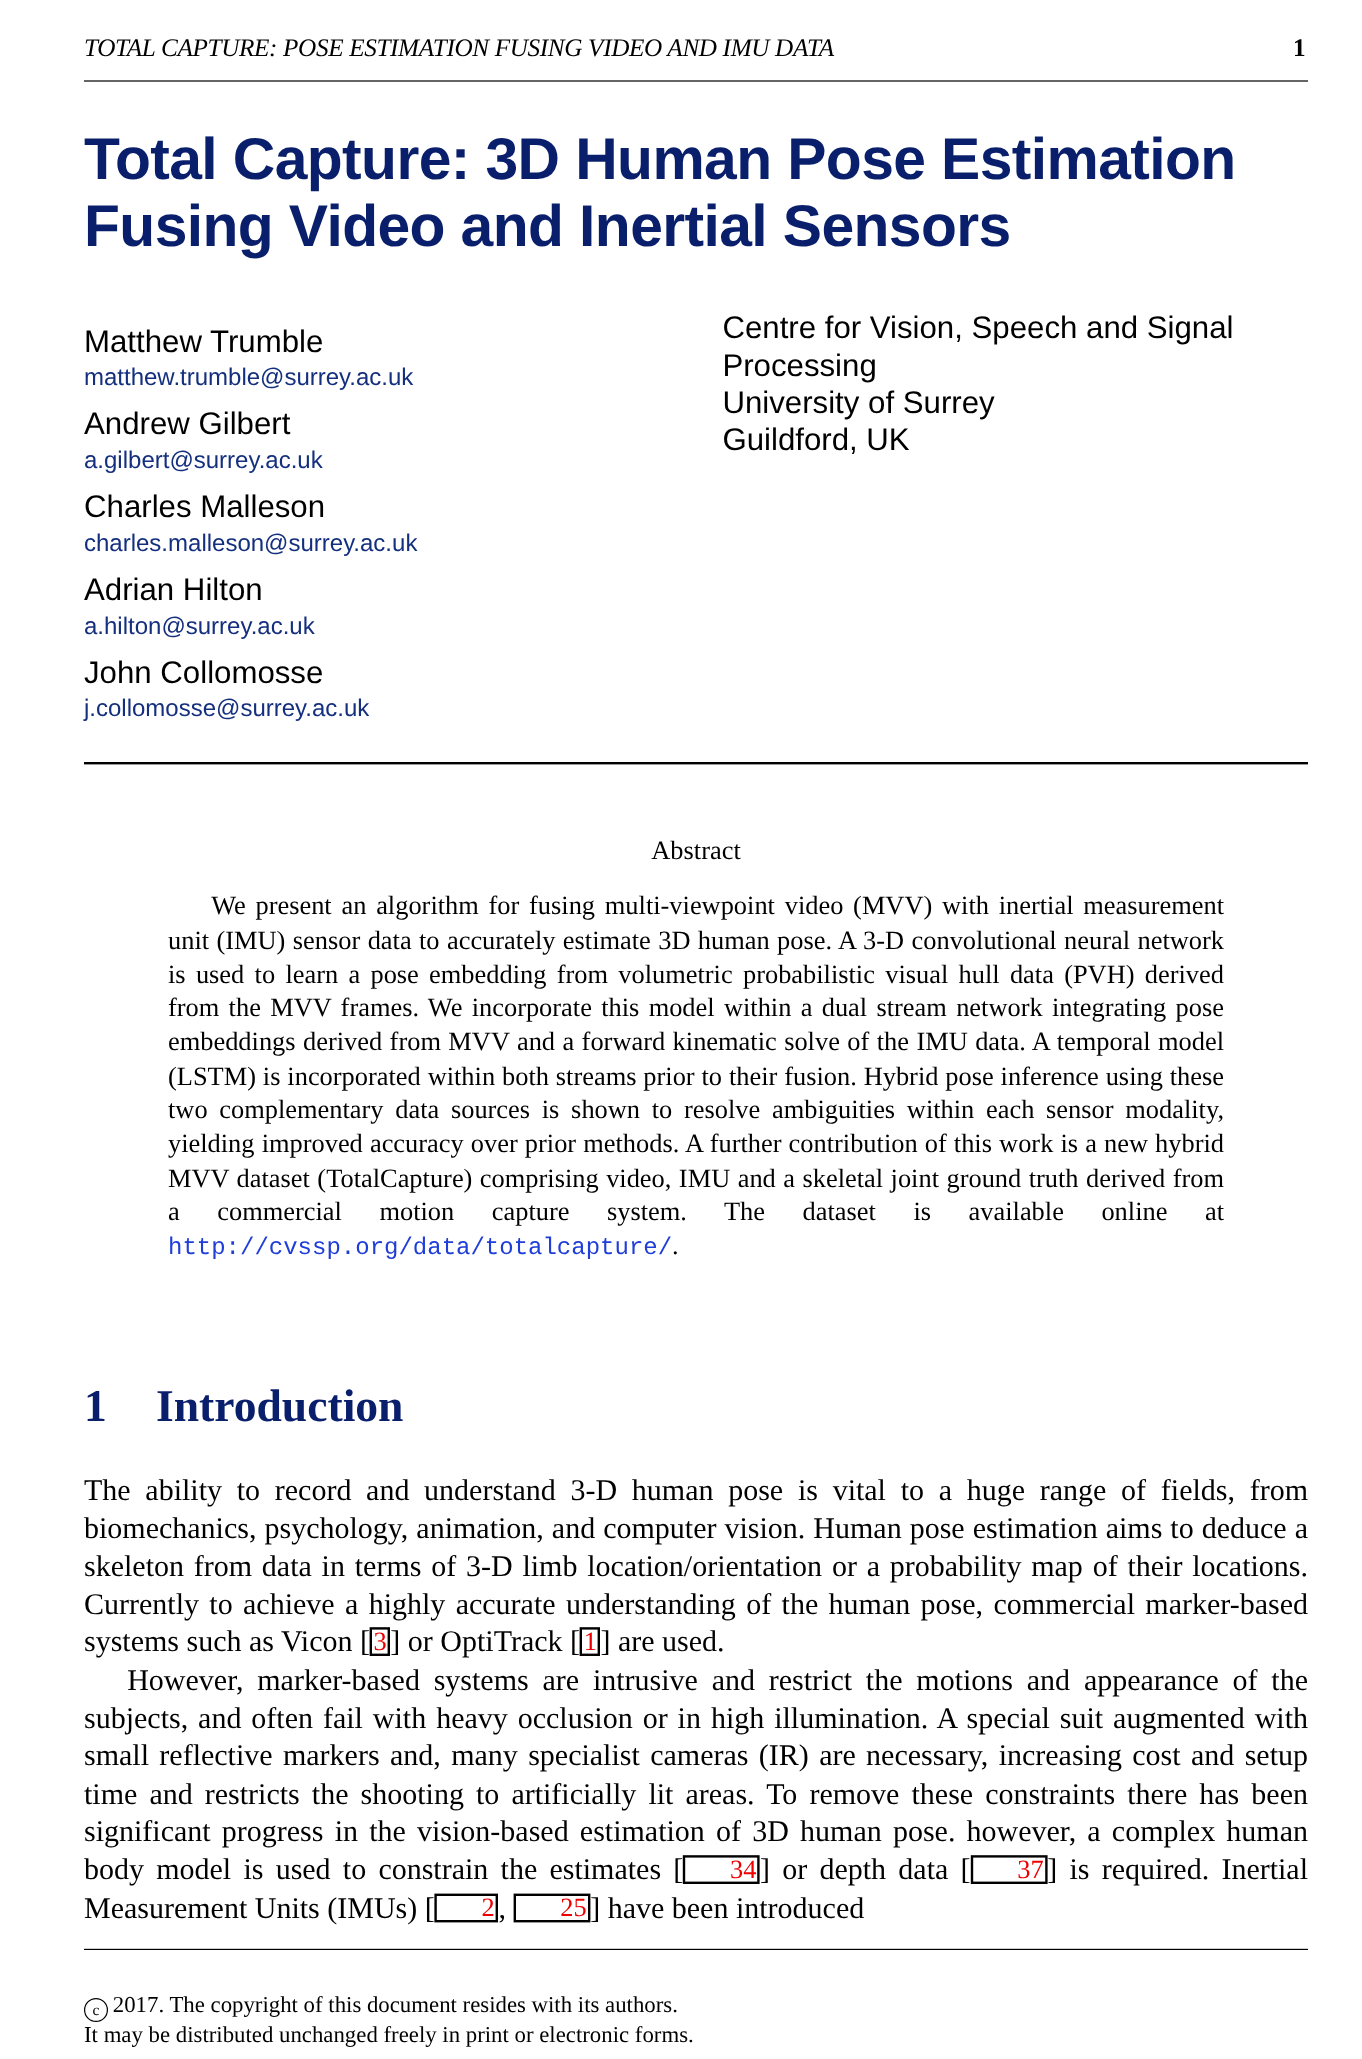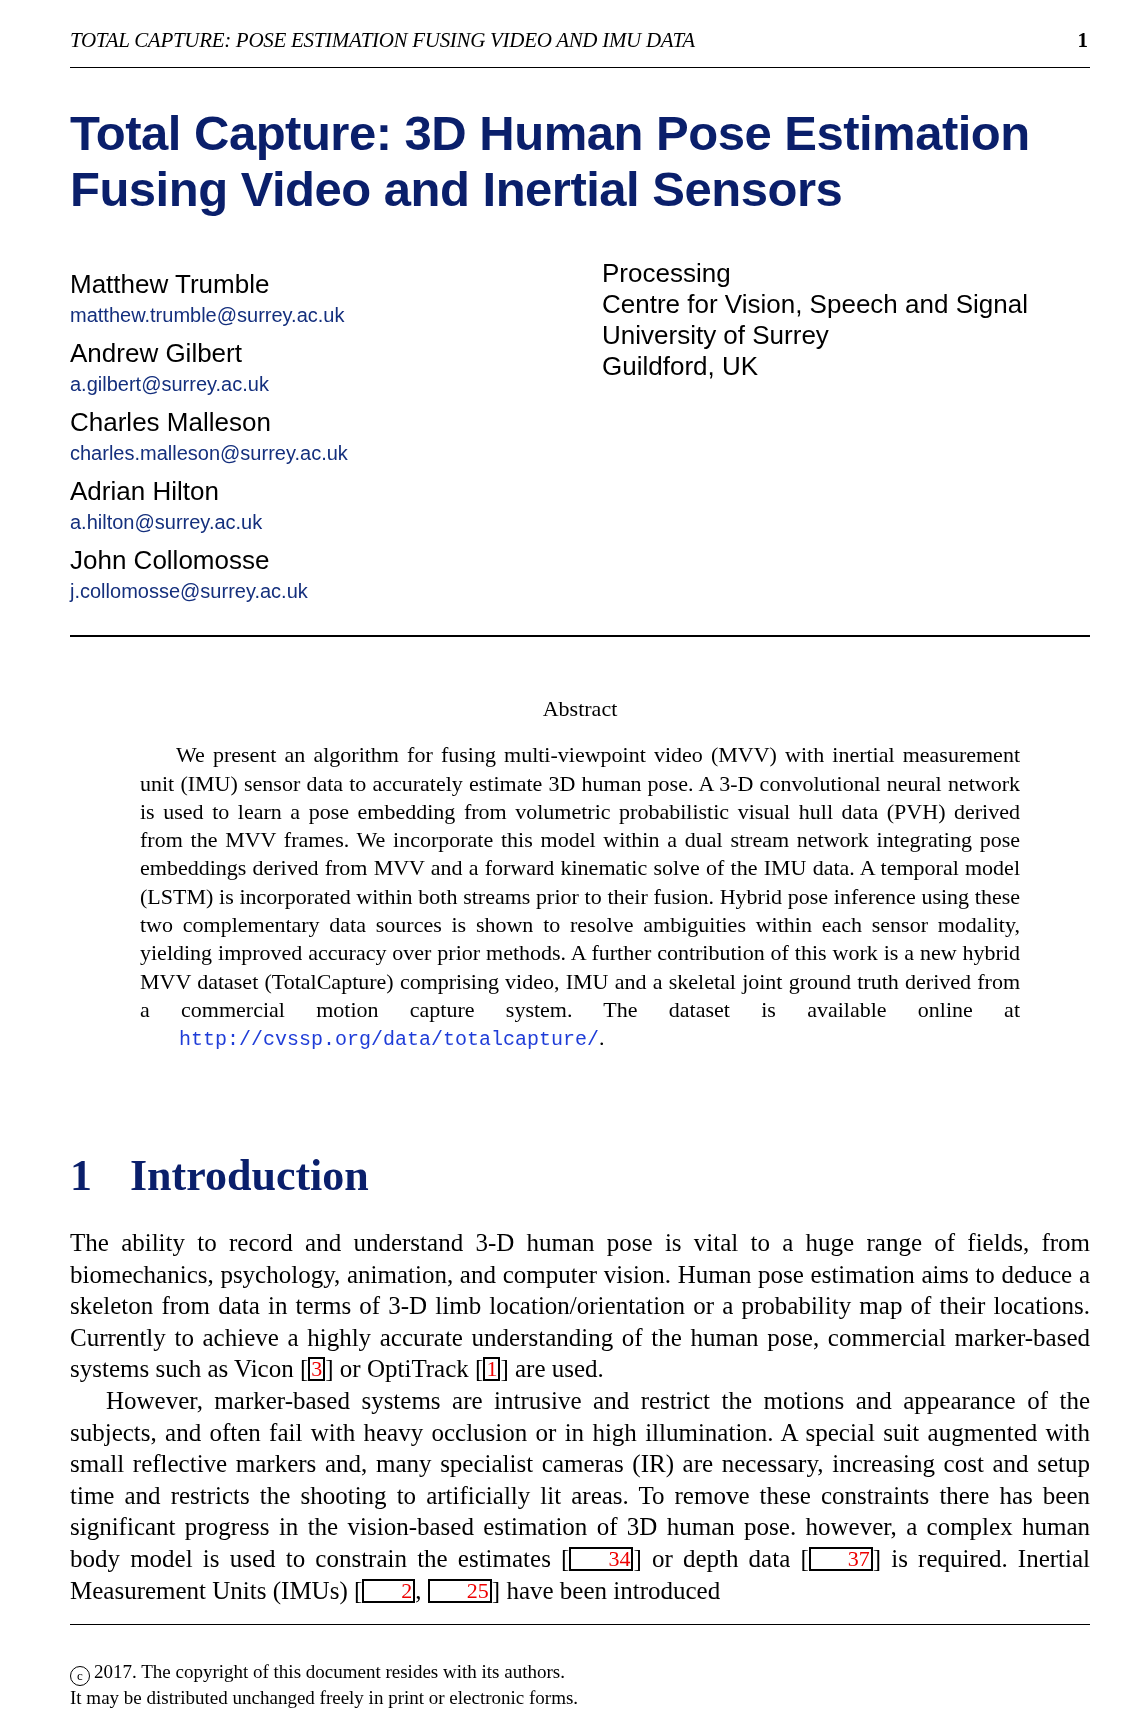--- a/index.html
+++ b/index.html
@@ -24,24 +24,24 @@
   .affiliation { position: absolute; top: 258px; left: 532px; width: 480px;
     font-family: "Liberation Sans", sans-serif; font-size: 26px; line-height: 31px; color: #000; }
   .affiliation div { white-space: nowrap; }
 
   .rule-mid { position: absolute; top: 635px; left: 0; width: 1020px; border-top: 2px solid #000; }
 
   .abstract { position: absolute; top: 695px; left: 70px; width: 880px;
     font-family: "Liberation Serif", serif; font-size: 22px; line-height: 28.3px; }
   .abstract .abs-title { text-align: center; font-weight: normal; font-size: 22px; margin-bottom: 18px; }
   .abstract p { margin: 0; text-align: justify; text-indent: 36px; }
-  .abstract .url { font-family: "Liberation Mono", monospace; color: #1f3dd8; font-size: 20px; text-decoration: none; margin-left: 39px; }
+  .abstract .url { font-family: "Liberation Mono", monospace; color: #1f3dd8; font-size: 20px; text-decoration: none; }
 
   .section-heading { position: absolute; top: 1150px; left: 0; font-family: "Liberation Serif", serif;
-    font-weight: bold; font-size: 44px; color: #0a1f6b; }
+    font-weight: bold; font-size: 38px; color: #0a1f6b; }
   .section-heading .num { display: inline-block; width: 60px; }
 
   .body-text { position: absolute; top: 1227px; left: 0; width: 1020px;
     font-family: "Liberation Serif", serif; font-size: 25px; line-height: 31.6px; text-align: justify; }
   .body-text p { margin: 0; }
   .body-text p.indent { text-indent: 36px; }
   .cite { display: inline-block; border: 2px solid #000; color: #e00; line-height: 20px; padding: 0 1px;
     font-size: 22px; vertical-align: 1px; }
 
   .rule-foot { position: absolute; top: 1624px; left: 0; width: 1020px; border-top: 1.5px solid #000; }
@@ -83,22 +83,22 @@
       <div class="name">Adrian Hilton</div>
       <a class="email">a.hilton@surrey.ac.uk</a>
     </div>
     <div class="author">
       <div class="name">John Collomosse</div>
       <a class="email">j.collomosse@surrey.ac.uk</a>
     </div>
   </div>
 
   <div class="affiliation">
+    <div>Centre for Vision, Speech and Signal</div>
     <div>Processing</div>
-    <div>Centre for Vision, Speech and Signal</div>
     <div>University of Surrey</div>
     <div>Guildford, UK</div>
   </div>
 
   <div class="rule-mid"></div>
 
   <div class="abstract">
     <div class="abs-title">Abstract</div>
     <p><span>We present an algorithm for fusing multi-viewpoint video (MVV) with inertial measurement unit (IMU) sensor data to accurately estimate 3D human pose. A 3-D convolutional neural network is used to learn a pose embedding from volumetric probabilistic visual hull data (PVH) derived from the MVV frames. We incorporate this model within a dual stream network integrating pose embeddings derived from MVV and a forward kinematic solve of the IMU data. A temporal model (LSTM) is incorporated within both streams prior to their fusion. Hybrid pose inference using these two complementary data sources is shown to resolve ambiguities within each sensor modality, yielding improved accuracy over prior methods. A further contribution of this work is a new hybrid MVV dataset (TotalCapture) comprising video, IMU and a skeletal joint ground truth derived from a commercial motion capture system. The dataset is available online at </span><a class="url">http://cvssp.org/data/totalcapture/</a><span>.</span></p>
   </div>

